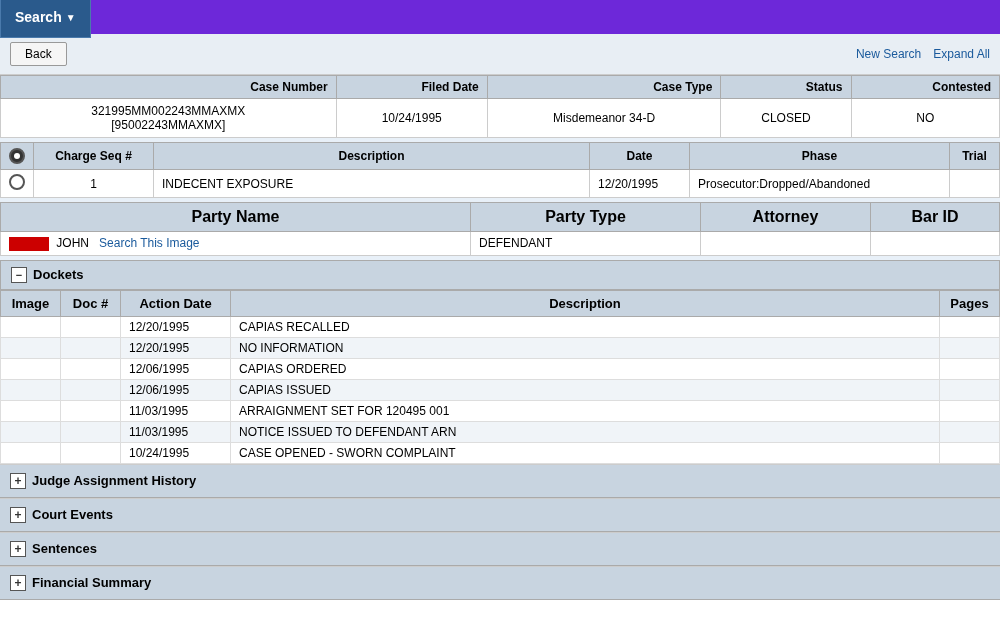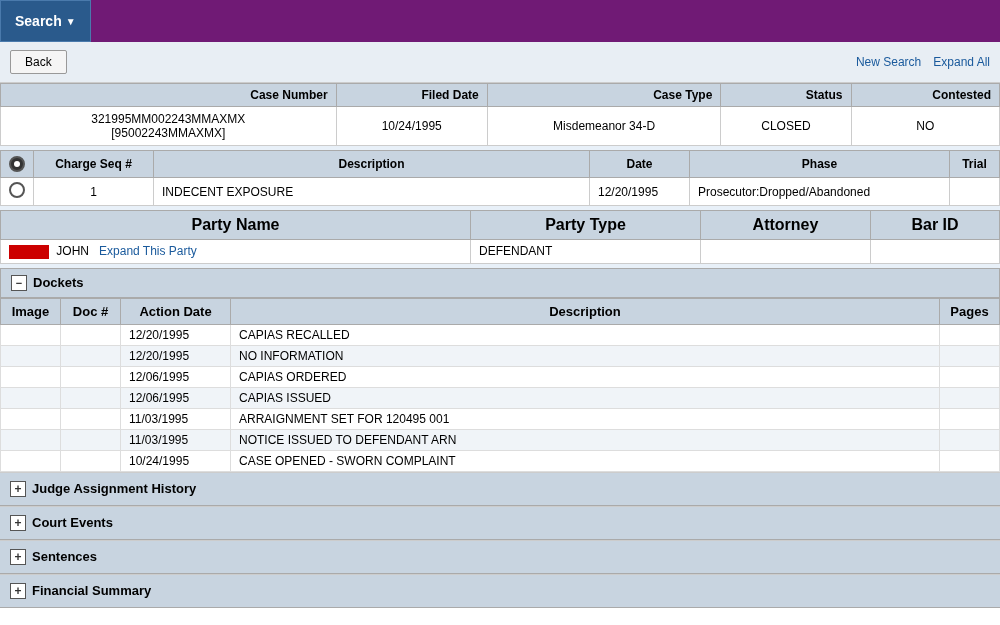--- a/index.html
+++ b/index.html
@@ -1,24 +1,24 @@
 <!DOCTYPE html>
 <html><head>
   <meta charset="utf-8">
   <style>
     * { box-sizing: border-box; margin: 0; padding: 0; }
     body { font-family: Arial, sans-serif; font-size: 12px; background: #fff; width: 1000px; }
 
     
     .top-nav {
-      background: #701a75;
+      background: #6d28d9;
       display: flex;
       align-items: center;
       padding: 0;
-      height: 42px;
+      height: 34px;
     }
     .nav-btn {
       color: #fff;
       background: #2a5a8c;
       border: 1px solid #4a7aac;
       padding: 6px 14px;
       font-size: 14px;
       font-weight: bold;
       cursor: pointer;
       height: 42px;
@@ -319,21 +319,21 @@
       <th style="width:170px;margin-top:29px;">Attorney</th>
       <th>Bar ID</th>
     </tr>
   </thead>
   <tbody>
     <tr>
       <td>
         <span class="redacted-name"></span>
         <span>JOHN</span>
         &nbsp;
-        <a class="search-party-link">Expand This Party</a>
+        <a class="search-party-link">Search This Image</a>
       </td>
       <td>DEFENDANT</td>
       <td></td>
       <td></td>
     </tr>
   </tbody>
 </table>
 
 <div class="small-divider"></div>
 

